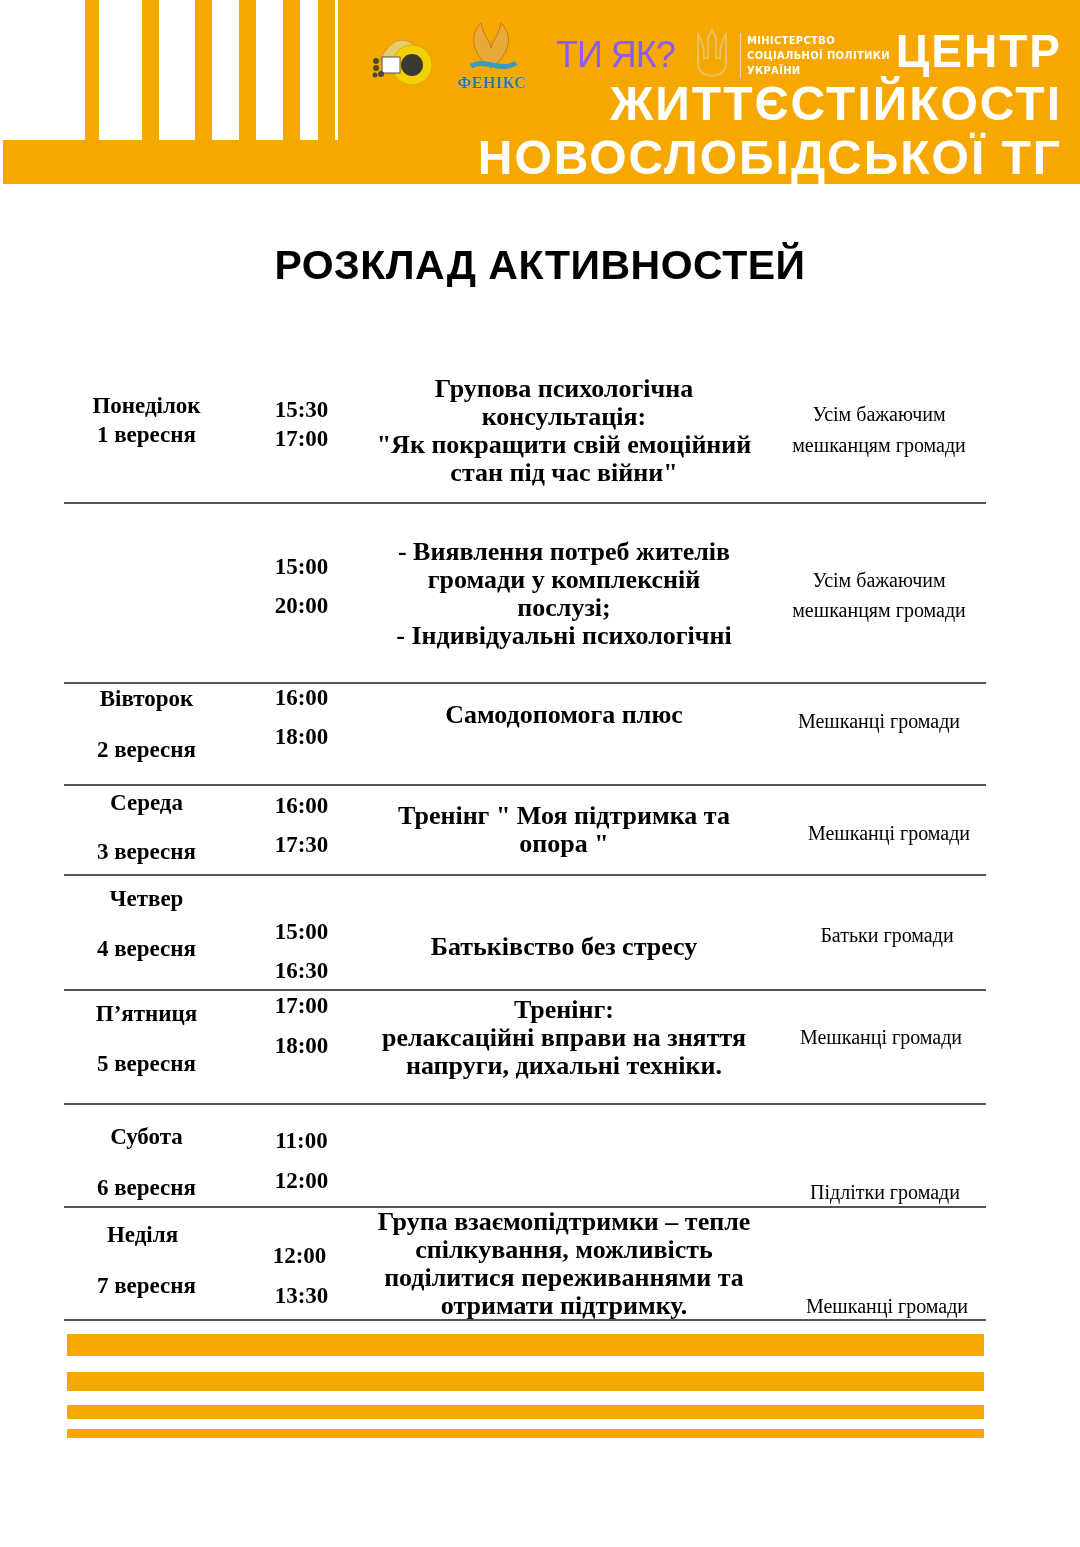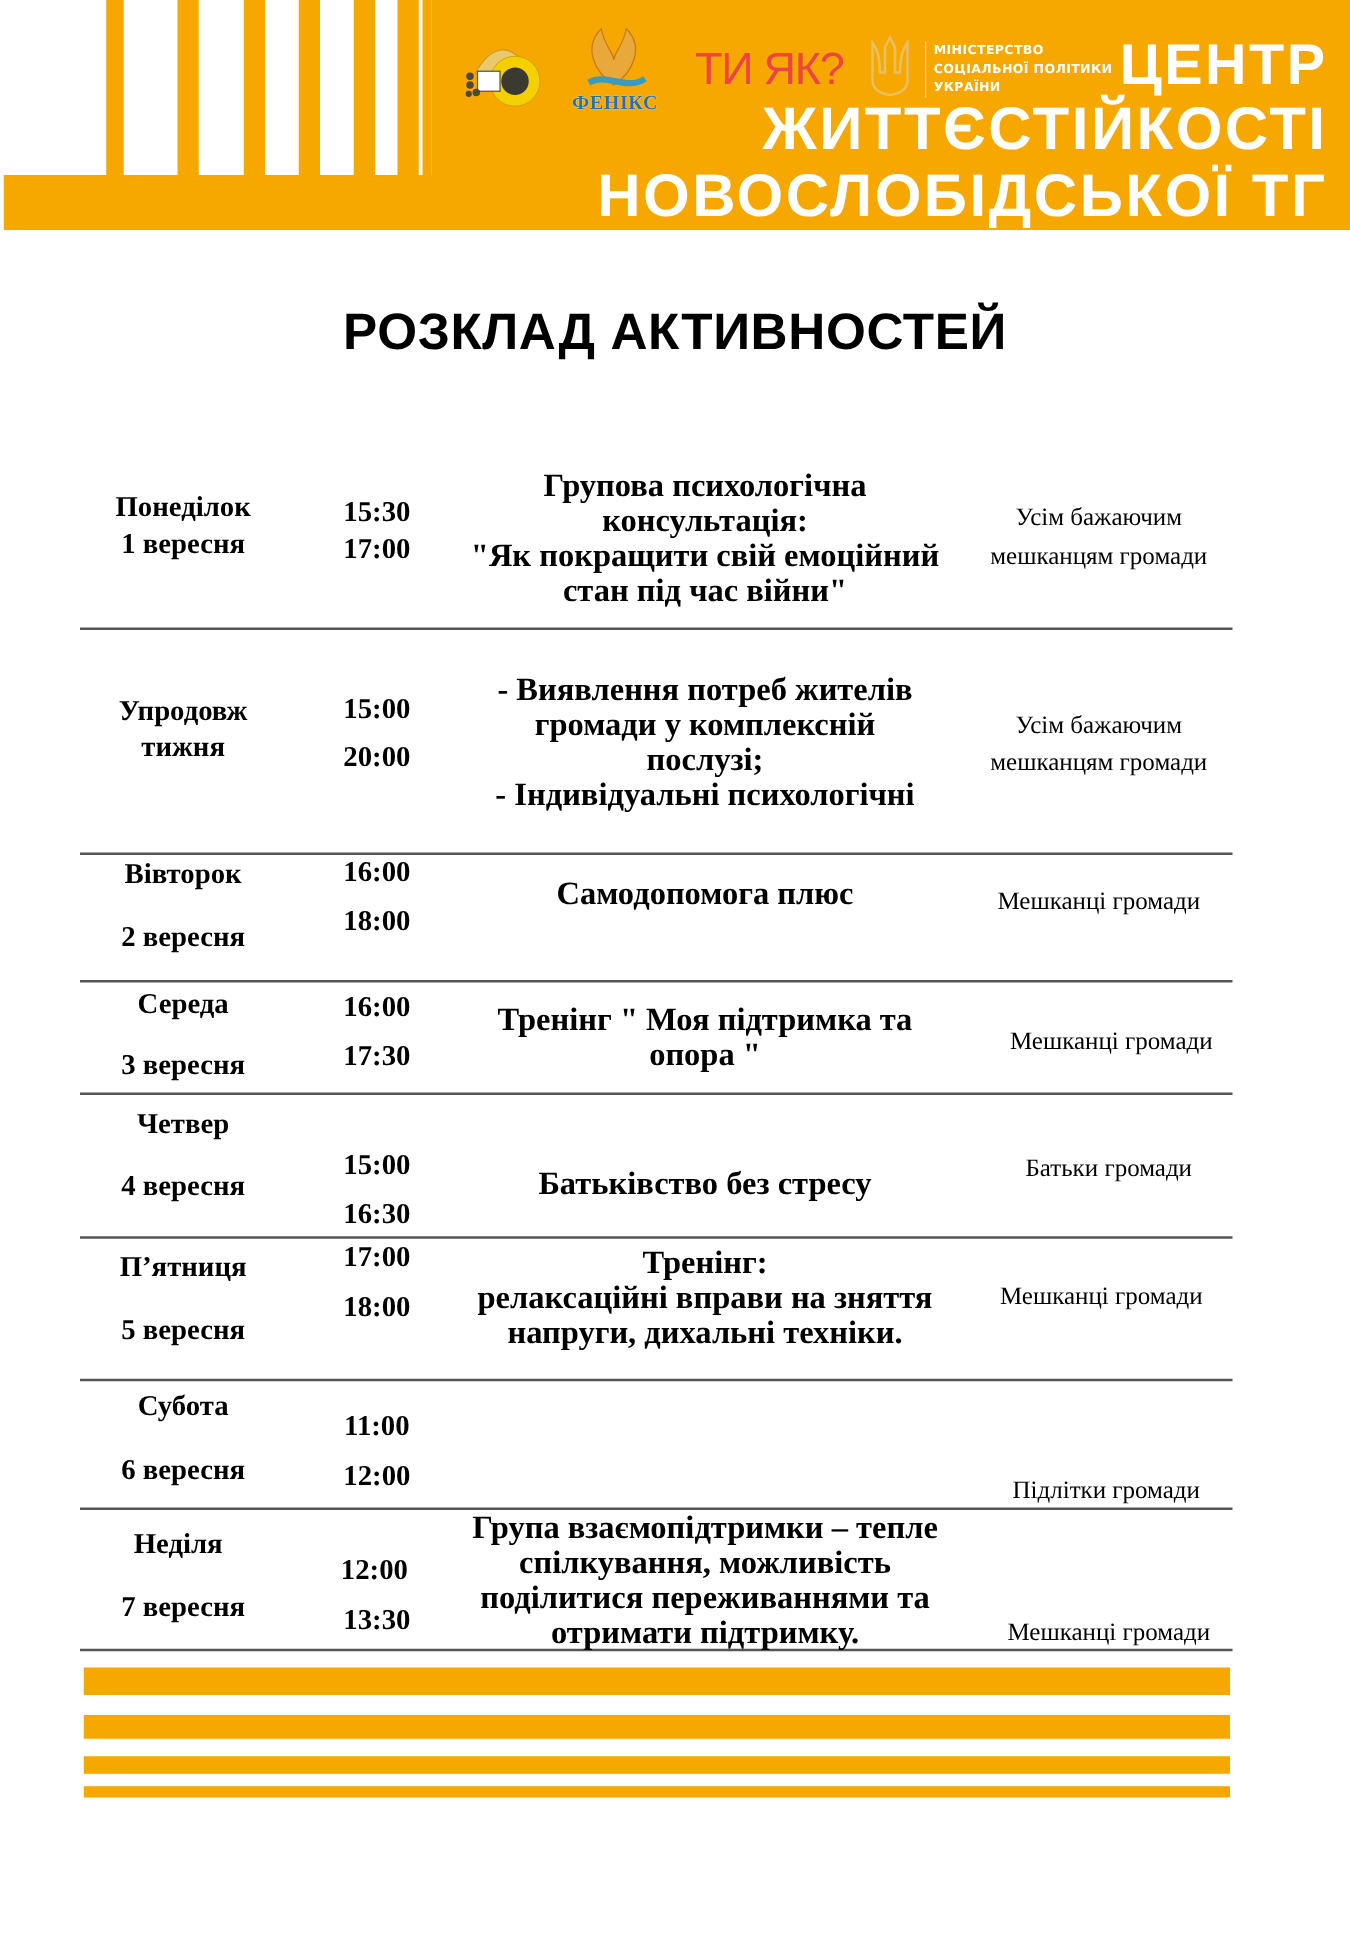--- a/index.html
+++ b/index.html
@@ -8,21 +8,21 @@
   
   .banner { position:absolute; left:0; top:0; width:1080px; height:185px; }
   .banner .base { position:absolute; left:3px; top:140px; width:1077px; height:44px; background:#f7a800; }
   .banner .block { position:absolute; left:345px; top:0; width:735px; height:184px; background:#f7a800; }
   .bar { position:absolute; top:0; height:140px; background:#f7a800; }
 
   .logo-row { position:absolute; left:370px; top:18px; height:80px; display:flex; align-items:center;justify-content:flex-end; }
   .logo-sun { width:66px; height:66px; position:relative; }
   .logo-phoenix { width:90px; height:80px; position:relative; margin-left:10px; }
   .phoenix-text { position:absolute; left:6px; bottom:6px; width:80px; text-align:center; font-family:"Liberation Serif", serif; font-weight:bold; font-size:16px; color:#2b6fa8; letter-spacing:0.5px; text-shadow:0 0 1px #fff; }
-  .tyyak { position:absolute; left:556px; top:34px; font-family:"Liberation Sans", sans-serif; font-size:36px; color:#ef4444; letter-spacing:-1px; font-weight:normal; }
+  .tyyak { position:absolute; left:556px; top:34px; font-family:"Liberation Sans", sans-serif; font-size:36px; color:#8b5cf6; letter-spacing:-1px; font-weight:normal; }
   .trident { position:absolute; left:692px; top:28px; width:40px; height:52px; }
   .ministry { position:absolute; left:740px; top:33px; font-family:"DejaVu Sans", sans-serif; font-weight:bold; font-size:10px; line-height:15px; color:#ffffff; letter-spacing:0.3px; border-left:1px solid rgba(255,255,255,0.6); padding-left:6px; }
   .hdr-line { position:absolute; right:18px; font-family:"Liberation Sans", sans-serif; font-weight:bold; color:#ffffff; white-space:nowrap; letter-spacing:2px; }
   .hdr-1 { top:24px; font-size:46px; }
   .hdr-2 { top:76px; font-size:48px; }
   .hdr-3 { top:130px; font-size:48px; }
 
   
   .title { position:absolute; left:0; width:1080px; top:230px; text-align:center; font-family:"Liberation Sans", sans-serif; font-weight:bold; font-size:41px; letter-spacing:0.5px;margin-top:12px; }
 
@@ -117,24 +117,20 @@
       <div>"Як покращити свій емоційний</div>
       <div>стан під час війни"</div>
     </div>
     <div class="cell audience" style="top:0;height:137px">
       <span style="top:38px">Усім бажаючим</span>
       <span style="top:69px">мешканцям громади</span>
     </div>
   </div>
 
   <div class="row" style="height:178px">
-    <div class="cell day" style="top:0;height:178px">
-      <span style="top:52px">Упродовж</span>
-      <span style="top:81px">тижня</span>
-    </div>
     <div class="cell time" style="top:0;height:178px">
       <span style="top:50px">15:00</span>
       <span style="top:89px">20:00</span>
     </div>
     <div class="cell activity" style="top:34px">
       <div>- Виявлення потреб жителів</div>
       <div>громади у комплексній</div>
       <div>послузі;</div>
       <div>- Індивідуальні психологічні</div>
     </div>
@@ -209,21 +205,21 @@
       <div>Тренінг:</div>
       <div>релаксаційні вправи на зняття</div>
       <div>напруги, дихальні техніки.</div>
     </div>
     <div class="cell audience" style="top:0;height:112px">
       <span style="top:35px;left:2px">Мешканці громади</span>
     </div>
   </div>
 
   <div class="row" style="height:101px">
-    <div class="cell day" style="top:4px;height:114px">
+    <div class="cell day" style="top:16px;height:114px">
       <span style="top:3px">Субота</span>
       <span style="top:54px">6 вересня</span>
     </div>
     <div class="cell time" style="top:0;height:101px">
       <span style="top:23px">11:00</span>
       <span style="top:63px">12:00</span>
     </div>
     <div class="cell audience" style="top:0;height:101px">
       <span style="top:76px;left:6px">Підлітки громади</span>
     </div>

